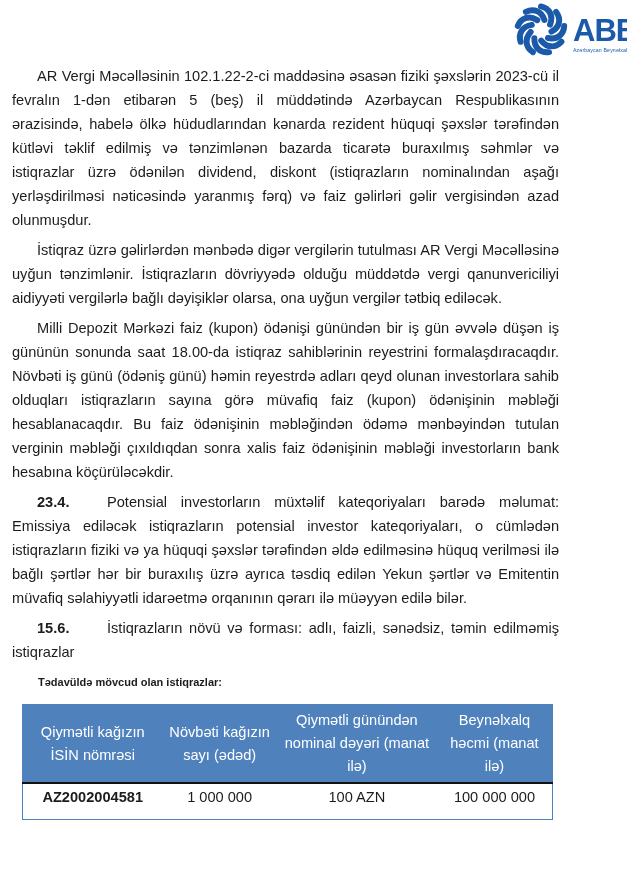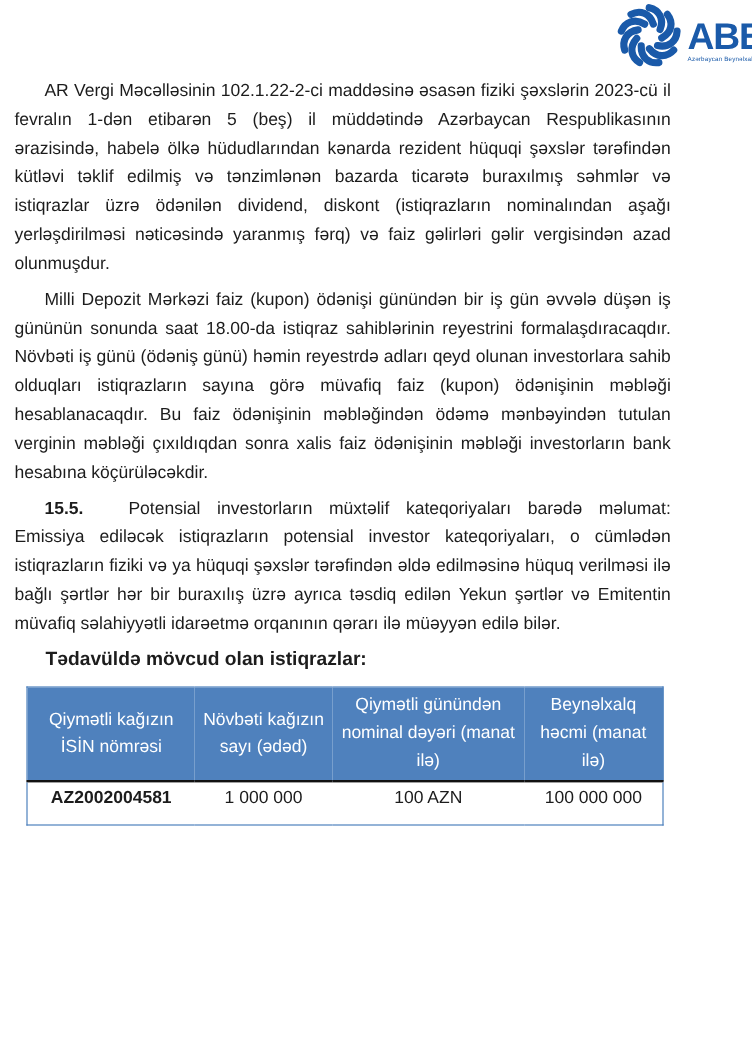--- a/index.html
+++ b/index.html
@@ -23,21 +23,21 @@
   
   .content { position: absolute; top: 64px; left: 12px; width: 547px; }
   p.para {
     font-size: 14.6px; line-height: 24px;
     text-align: justify; text-indent: 25px;
     margin-bottom: 6px;
   }
   .num { display: inline-block; width: 70px; font-weight: bold; text-indent: 0; }
   .stitle { font-weight: normal; }
 
-  .table-heading { font-weight: bold; font-size: 16px; line-height: 24px; margin: 6px 0 0 26px; }
+  .table-heading { font-weight: bold; font-size: 11px; line-height: 24px; margin: 6px 0 0 26px; }
 
   
   table.bonds {
     width: 531px; margin: 10px 0 0 10px;
     border-collapse: collapse; table-layout: fixed;
     border: 1px solid #4f81bd;
   }
   table.bonds thead th {
     background: #4f81bd; color: #ffffff;
     font-weight: normal; font-size: 14.6px; line-height: 23px;
@@ -79,26 +79,29 @@
     <span class="logo-text">
       <div class="brand">ABB</div>
       <div class="subtitle">Azərbaycan Beynəlxalq Bankı</div>
     </span>
   </div>
 
   <div class="content">
 
     <p class="para">AR Vergi Məcəlləsinin 102.1.22-2-ci maddəsinə əsasən fiziki şəxslərin 2023-cü il fevralın 1-dən etibarən 5 (beş) il müddətində Azərbaycan Respublikasının ərazisində, habelə ölkə hüdudlarından kənarda rezident hüquqi şəxslər tərəfindən kütləvi təklif edilmiş və tənzimlənən bazarda ticarətə buraxılmış səhmlər və istiqrazlar üzrə ödənilən dividend, diskont (istiqrazların nominalından aşağı yerləşdirilməsi nəticəsində yaranmış fərq) və faiz gəlirləri gəlir vergisindən azad olunmuşdur.</p>
 
+    <p class="para">İstiqraz üzrə gəlirlərdən mənbədə digər vergilərin tutulması AR Vergi Məcəlləsinə uyğun tənzimlənir. İstiqrazların dövriyyədə olduğu müddətdə vergi qanunvericiliyi aidiyyəti vergilərlə bağlı dəyişiklər olarsa, ona uyğun vergilər tətbiq ediləcək.</p>
 
     <p class="para">Milli Depozit Mərkəzi faiz (kupon) ödənişi günündən bir iş gün əvvələ düşən iş gününün sonunda saat 18.00-da istiqraz sahiblərinin reyestrini formalaşdıracaqdır. Növbəti iş günü (ödəniş günü) həmin reyestrdə adları qeyd olunan investorlara sahib olduqları istiqrazların sayına görə müvafiq faiz (kupon) ödənişinin məbləği hesablanacaqdır. Bu faiz ödənişinin məbləğindən ödəmə mənbəyindən tutulan verginin məbləği çıxıldıqdan sonra xalis faiz ödənişinin məbləği investorların bank hesabına köçürüləcəkdir.</p>
 
-    <p class="para"><span class="num">15.5.</span><span class="stitle">Potensial investorların müxtəlif kateqoriyaları barədə məlumat:</span>
+    <p class="para"><span class="num">23.4.</span><span class="stitle">Potensial investorların müxtəlif kateqoriyaları barədə məlumat:</span>
       <span>Emissiya ediləcək istiqrazların potensial investor kateqoriyaları, o cümlədən istiqrazların fiziki və ya hüquqi şəxslər tərəfindən əldə edilməsinə hüquq verilməsi ilə bağlı şərtlər hər bir buraxılış üzrə ayrıca təsdiq edilən Yekun şərtlər və Emitentin müvafiq səlahiyyətli idarəetmə orqanının qərarı ilə müəyyən edilə bilər.</span></p>
 
+    <p class="para"><span class="num">15.6.</span><span class="stitle">İstiqrazların növü və forması:</span>
+      <span>adlı, faizli, sənədsiz, təmin edilməmiş istiqrazlar</span></p>
 
 
     <div class="table-heading">Tədavüldə mövcud olan istiqrazlar:</div>
 
     <table class="bonds">
       <colgroup>
         <col class="w0">
           <col class="w1">
           <col class="w2">
           <col class="w3">

